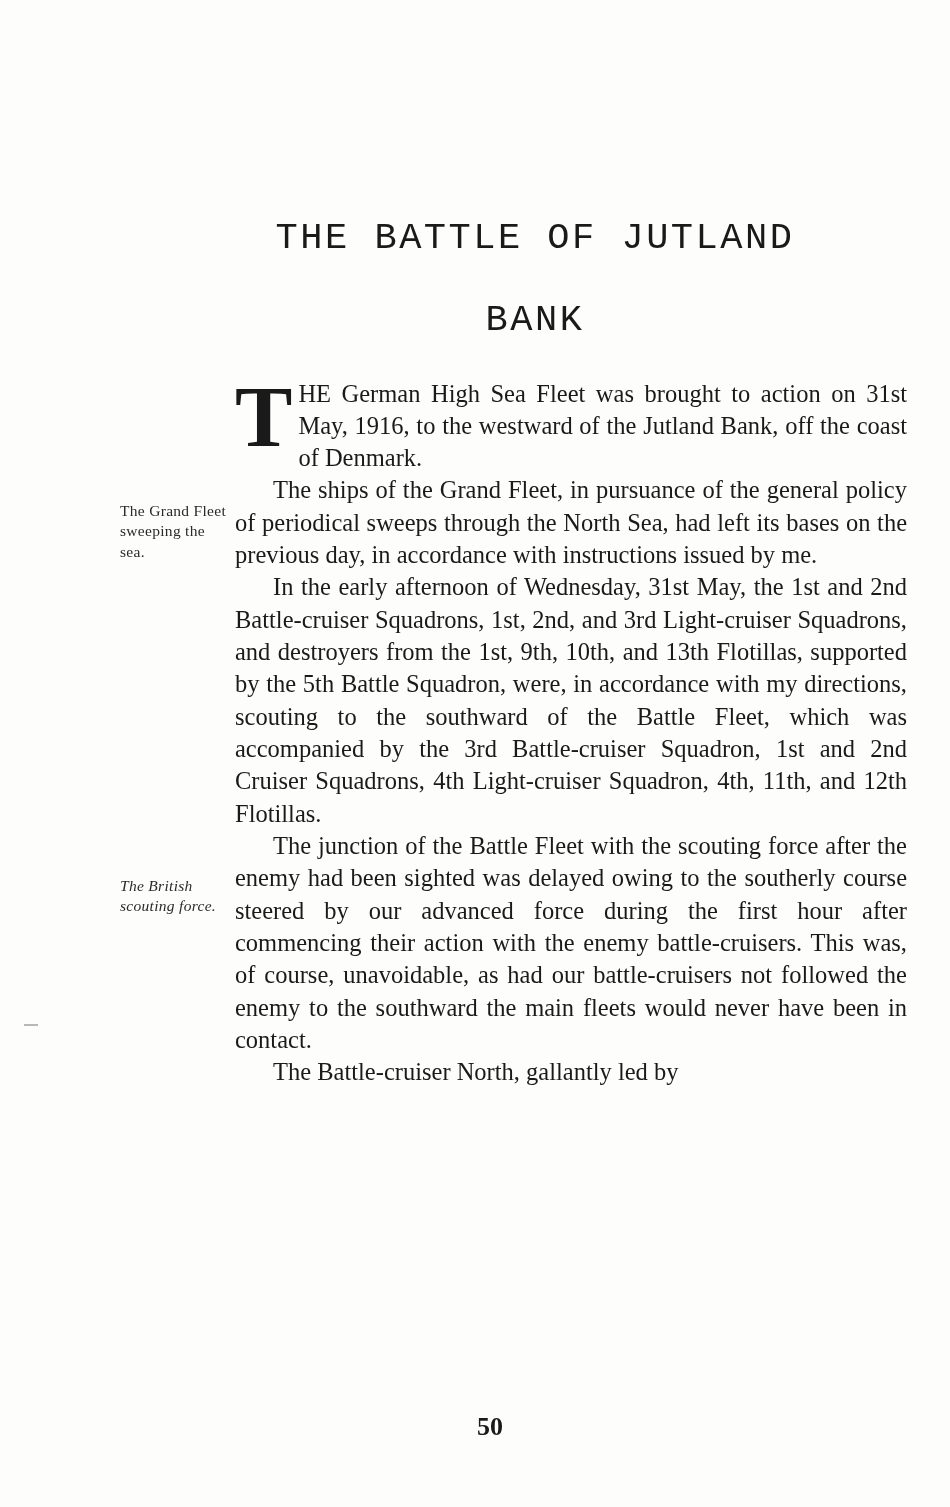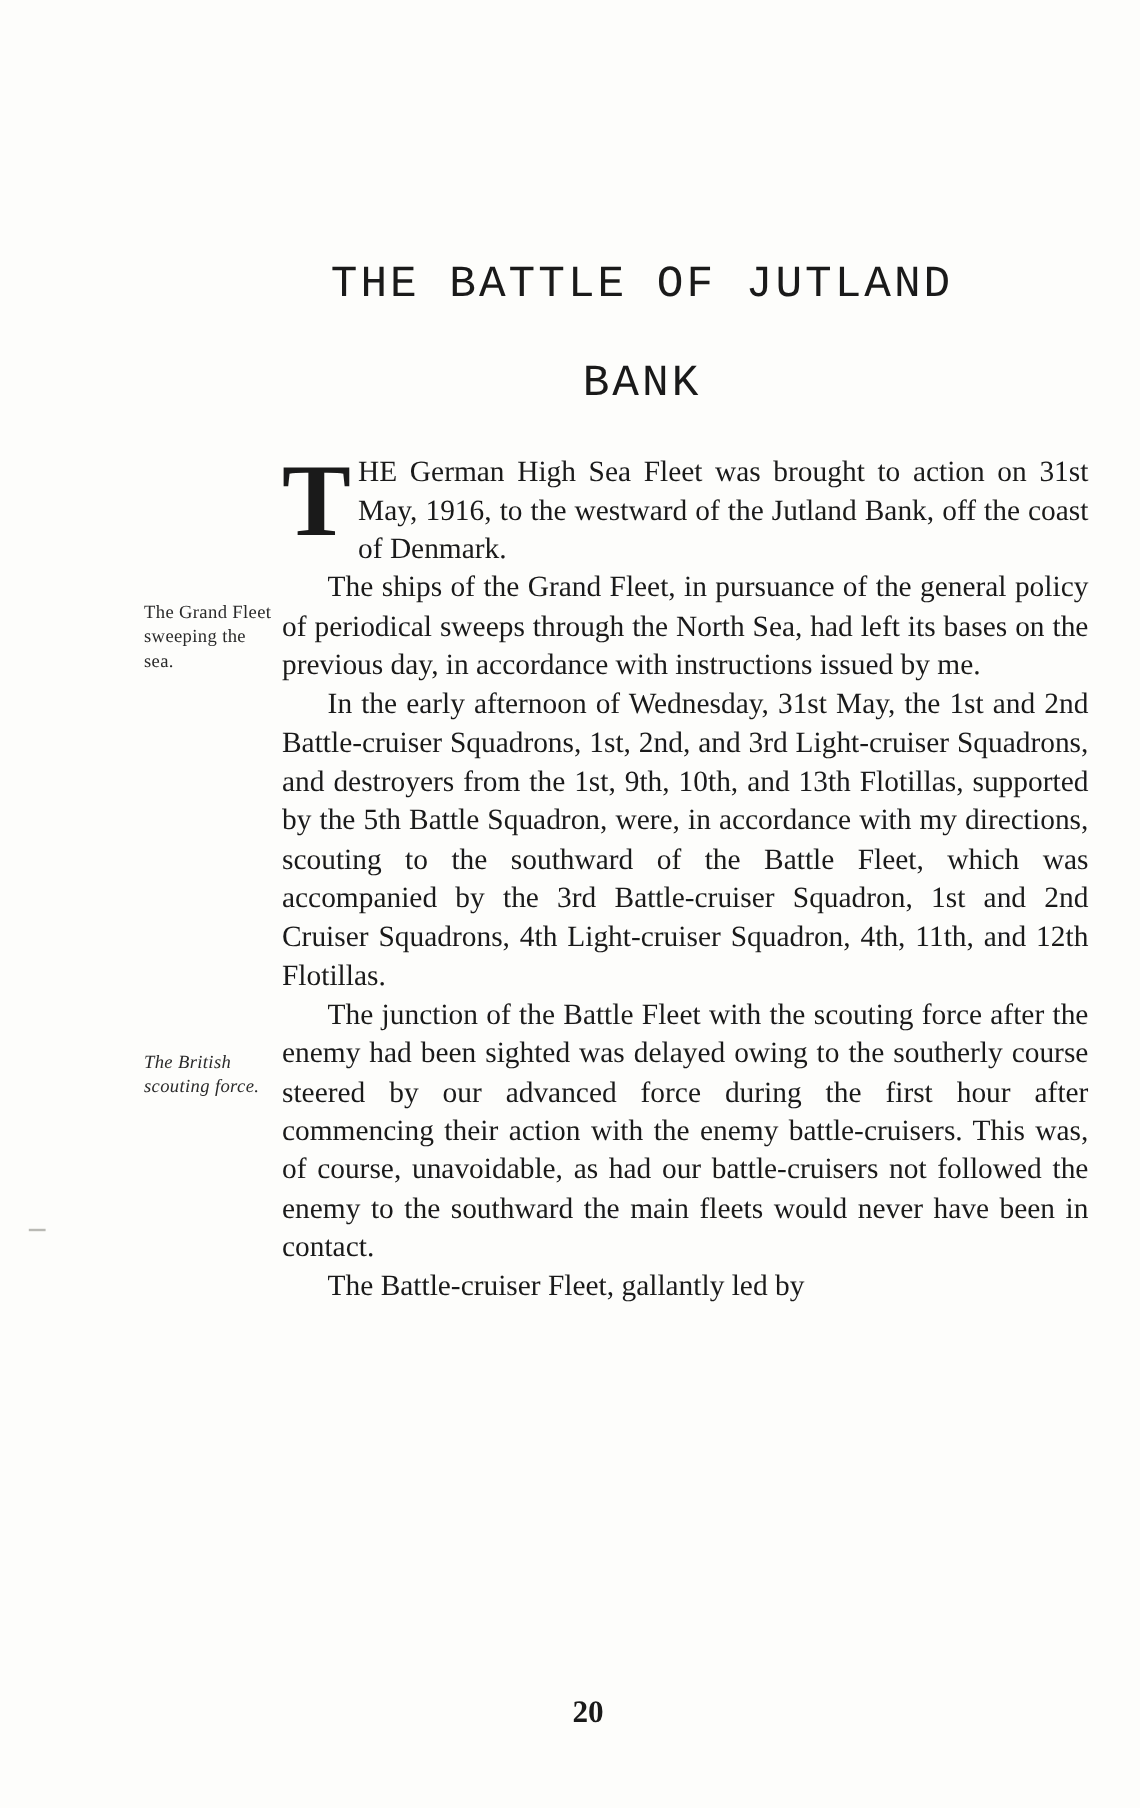--- a/index.html
+++ b/index.html
@@ -127,21 +127,21 @@
     <div class="body-block">
 
       <div class="sidenote" id="note-grand">The Grand Fleet sweeping the sea.</div>
       <div class="sidenote" id="note-british">The British scouting force.</div>
 
       <div class="col">
         <p class="para first"><span class="dropcap">T</span><span>HE German High Sea Fleet was brought to action on 31st May, 1916, to the westward of the Jutland Bank, off the coast of Denmark.</span></p>
         <p class="para">The ships of the Grand Fleet, in pursuance of the general policy of periodical sweeps through the North Sea, had left its bases on the previous day, in accordance with instructions issued by me.</p>
         <p class="para">In the early afternoon of Wednesday, 31st May, the 1st and 2nd Battle-cruiser Squadrons, 1st, 2nd, and 3rd Light-cruiser Squadrons, and destroyers from the 1st, 9th, 10th, and 13th Flotillas, supported by the 5th Battle Squadron, were, in accordance with my directions, scouting to the southward of the Battle Fleet, which was accompanied by the 3rd Battle-cruiser Squadron, 1st and 2nd Cruiser Squadrons, 4th Light-cruiser Squadron, 4th, 11th, and 12th Flotillas.</p>
         <p class="para">The junction of the Battle Fleet with the scouting force after the enemy had been sighted was delayed owing to the southerly course steered by our advanced force during the first hour after commencing their action with the enemy battle-cruisers.  This was, of course, unavoidable, as had our battle-cruisers not followed the enemy to the southward the main fleets would never have been in contact.</p>
-        <p class="para">The Battle-cruiser Fleet, gallantly led by</p>
+        <p class="para">The Battle-cruiser North, gallantly led by</p>
       </div>
 
     </div>
   </div>
 
-  <div class="folio">20</div>
+  <div class="folio">50</div>
 
 </div>
 
 </body></html>

